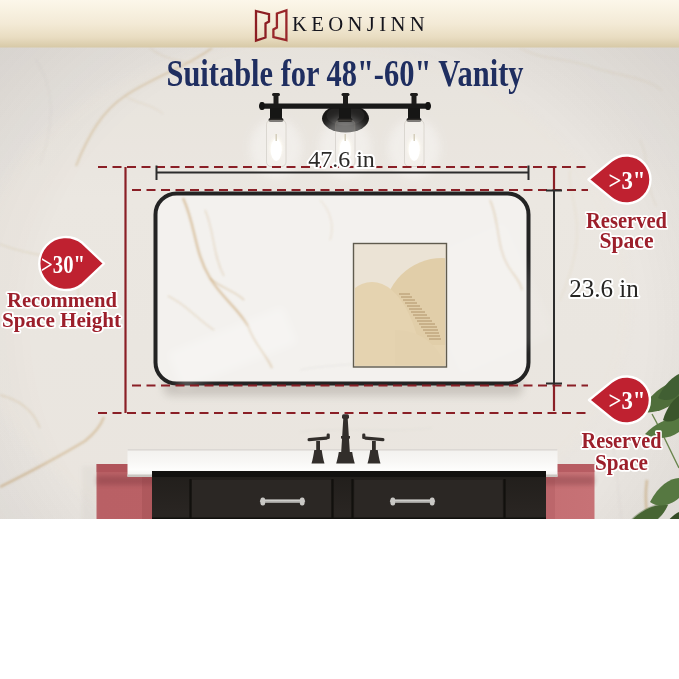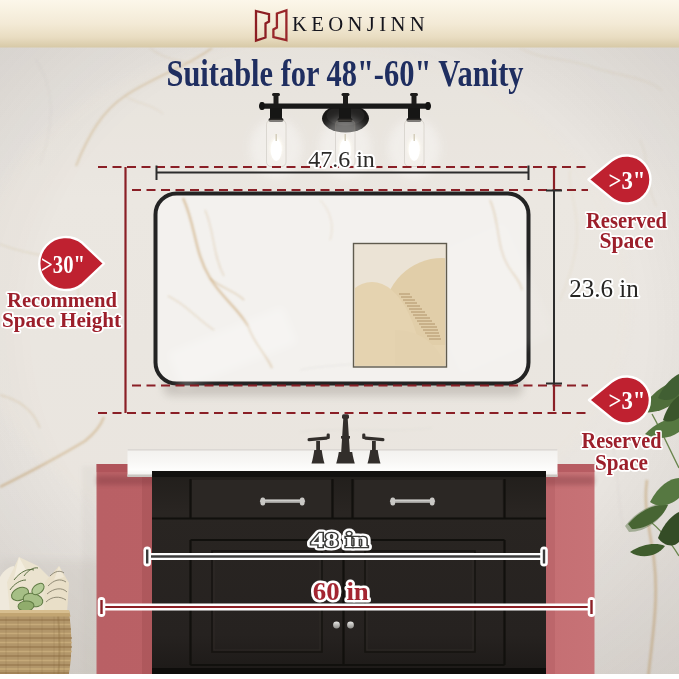--- a/index.html
+++ b/index.html
@@ -1,15 +1,15 @@
 <!DOCTYPE html>
 <html><head><meta charset="utf-8">
 <style>
 html,body{margin:0;padding:0;background:#fff}
-#stage{position:relative;width:679px;height:674px;overflow:hidden;font-family:"Liberation Serif",serif}
+#stage{position:relative;width:679px;height:519px;overflow:hidden;font-family:"Liberation Serif",serif}
 text{font-family:"Liberation Serif",serif}
 .halo{paint-order:stroke;stroke:#ffffff;stroke-linejoin:round}
 </style></head>
 <body>
 <div id="stage">
 <svg width="679" height="679" viewBox="0 0 679 679">
 <defs>
 <linearGradient id="banner" x1="0" y1="0" x2="0" y2="1">
 <stop offset="0" stop-color="#fcf7ea"></stop>
           <stop offset="0.5" stop-color="#f3ead6"></stop>

